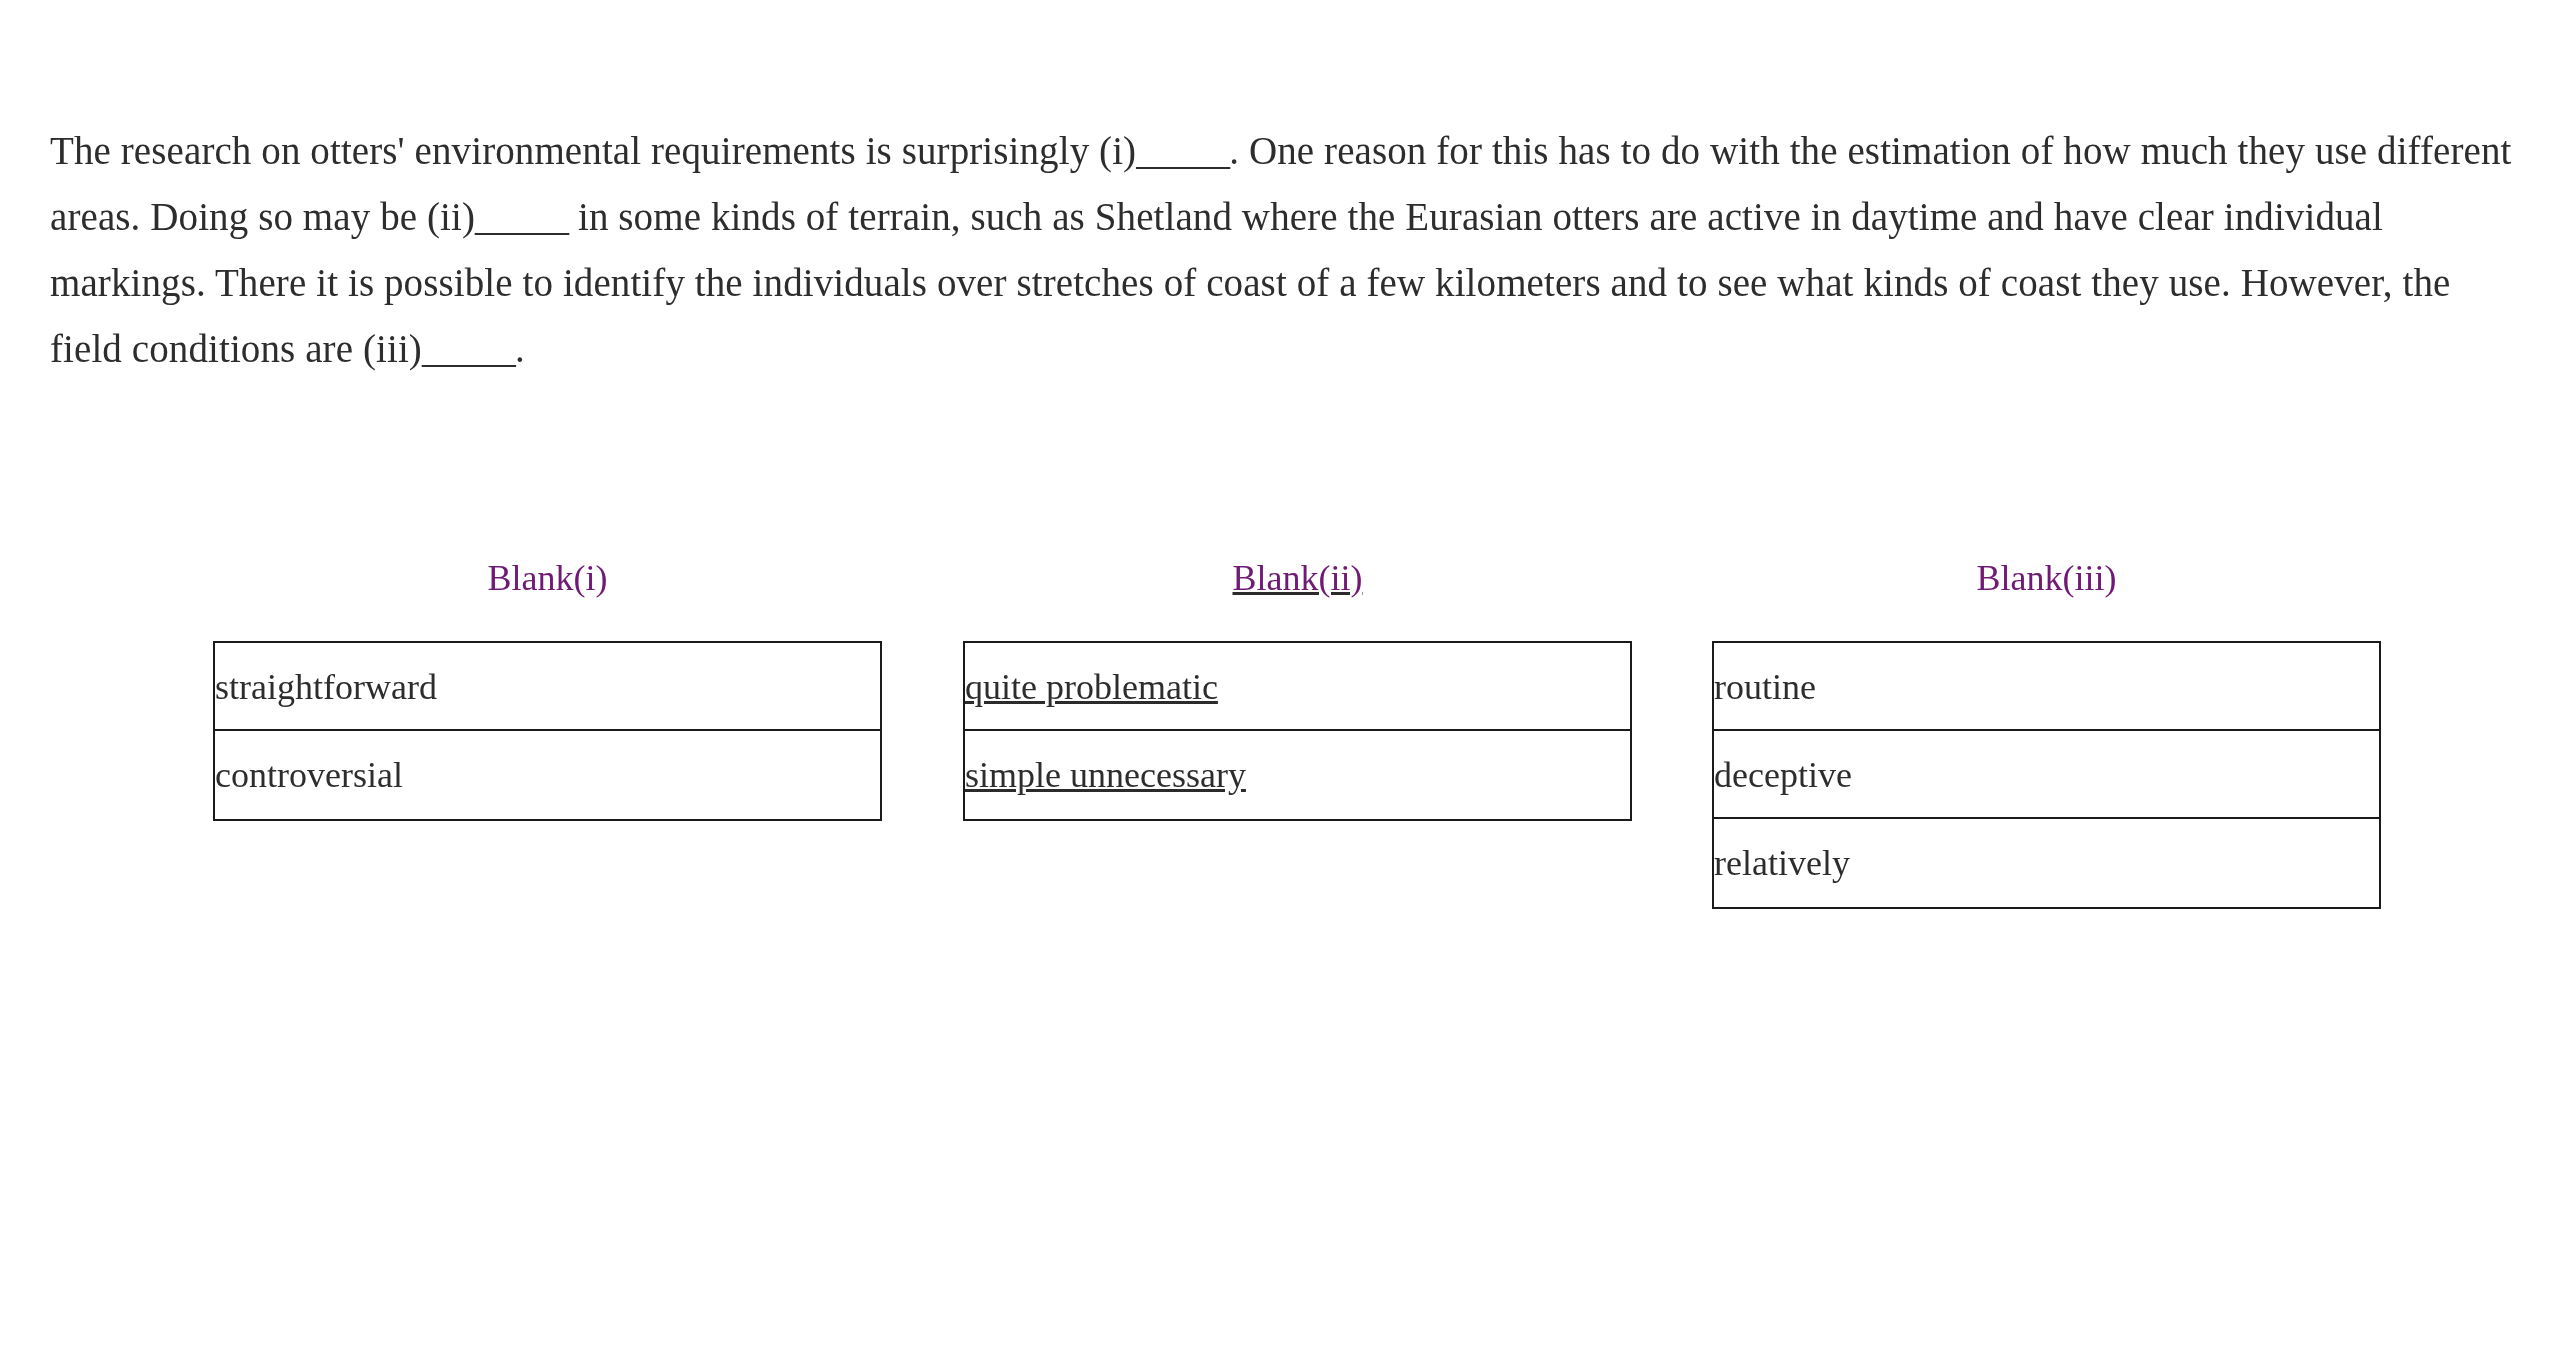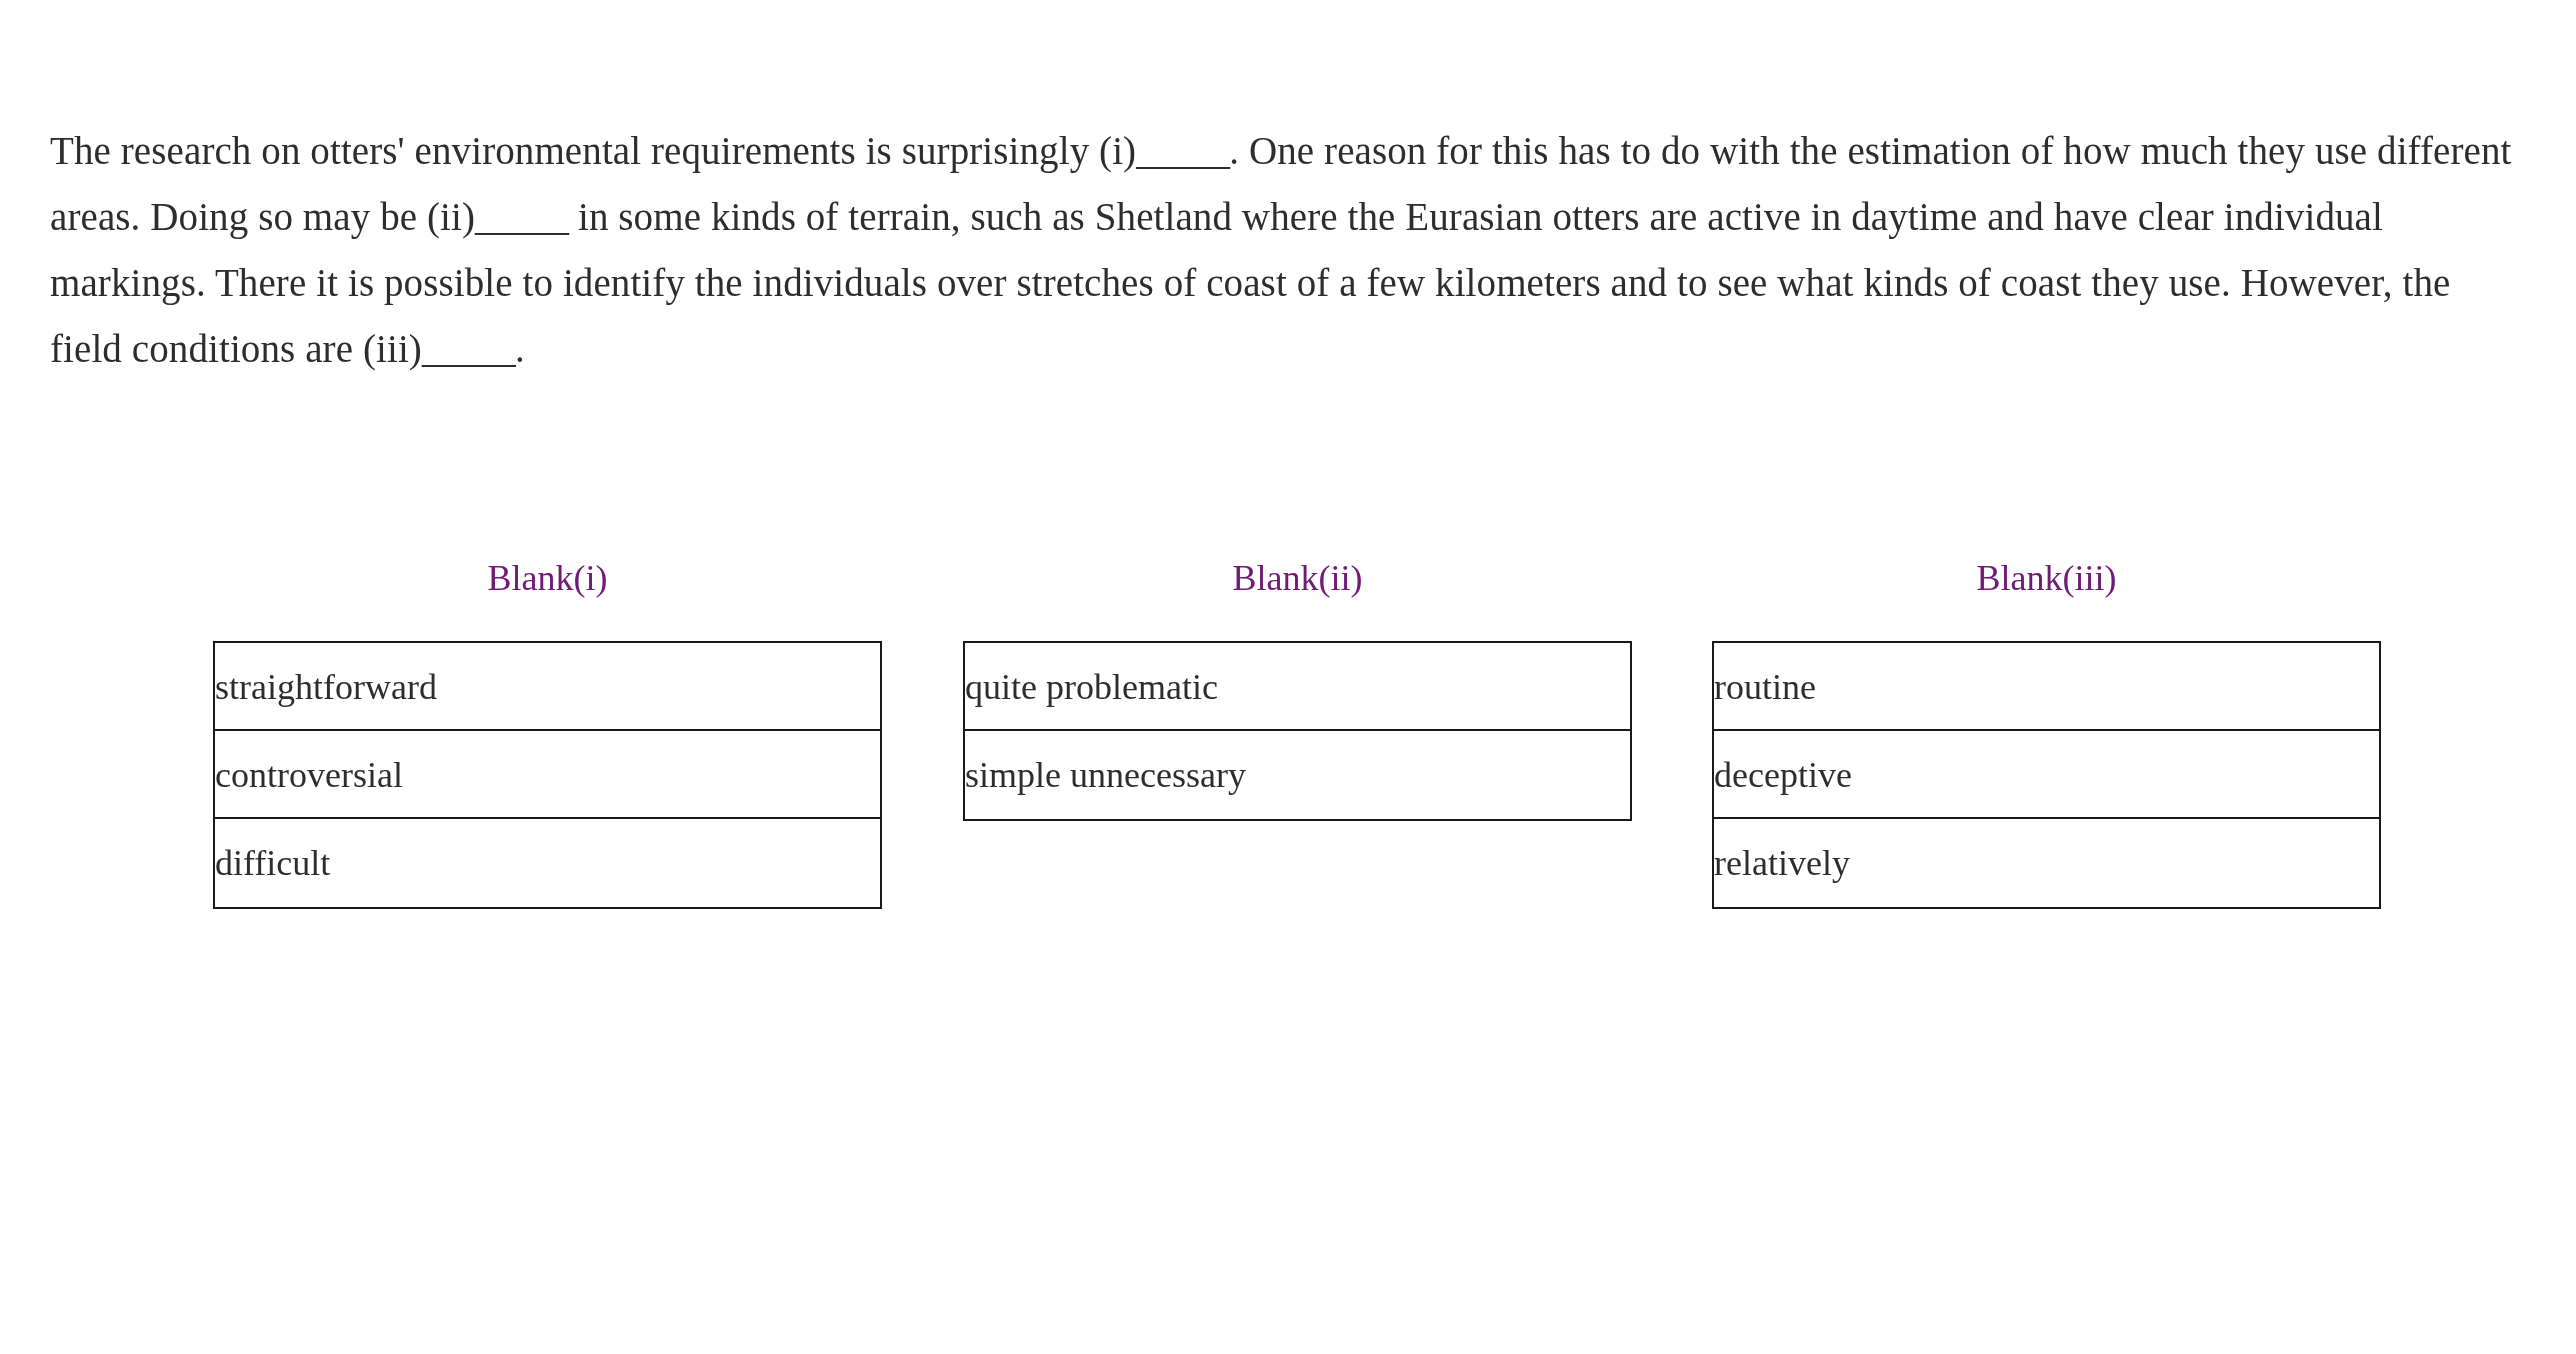--- a/index.html
+++ b/index.html
@@ -49,21 +49,21 @@
     top: 0;
     width: 2576px;
     height: 1354px;
   }
 
   .col {
     position: absolute;
     top: 557px;
   }
   .col-0 { left: 213px;  width: 669px; }
-  .col-1 { left: 963px; width: 669px; }
+  .col-1 { left: 963px; width: 669px; text-decoration: underline; }
   .col-2 { left: 1712px; width: 669px; }
 
   .col-header {
     text-align: center;
     font-size: 36px;
     line-height: 43px;
     color: #701a75;
     margin: 0 0 41px 0;
     white-space: nowrap;
   }
@@ -98,21 +98,20 @@
 
   <p class="passage">The research on otters' environmental requirements is surprisingly (i)<span class="blank">_____</span>. One reason for this has to do with the estimation of how much they use different areas. Doing so may be (ii)<span class="blank">_____</span> in some kinds of terrain, such as Shetland where the Eurasian otters are active in daytime and have clear individual markings. There it is possible to identify the individuals over stretches of coast of a few kilometers and to see what kinds of coast they use. However, the field conditions are (iii)<span class="blank">_____</span>.</p>
 
   <div class="columns">
 
     <div class="col col-0">
       <div class="col-header">Blank(i)</div>
       <div class="choice-table">
         <div class="choice-row">straightforward</div>
         <div class="choice-row">controversial</div>
-        <div class="choice-row">difficult</div>
       </div>
     </div>
 
     <div class="col col-1">
       <div class="col-header">Blank(ii)</div>
       <div class="choice-table">
         <div class="choice-row">quite problematic</div>
         <div class="choice-row">simple unnecessary</div>
       </div>
     </div>

